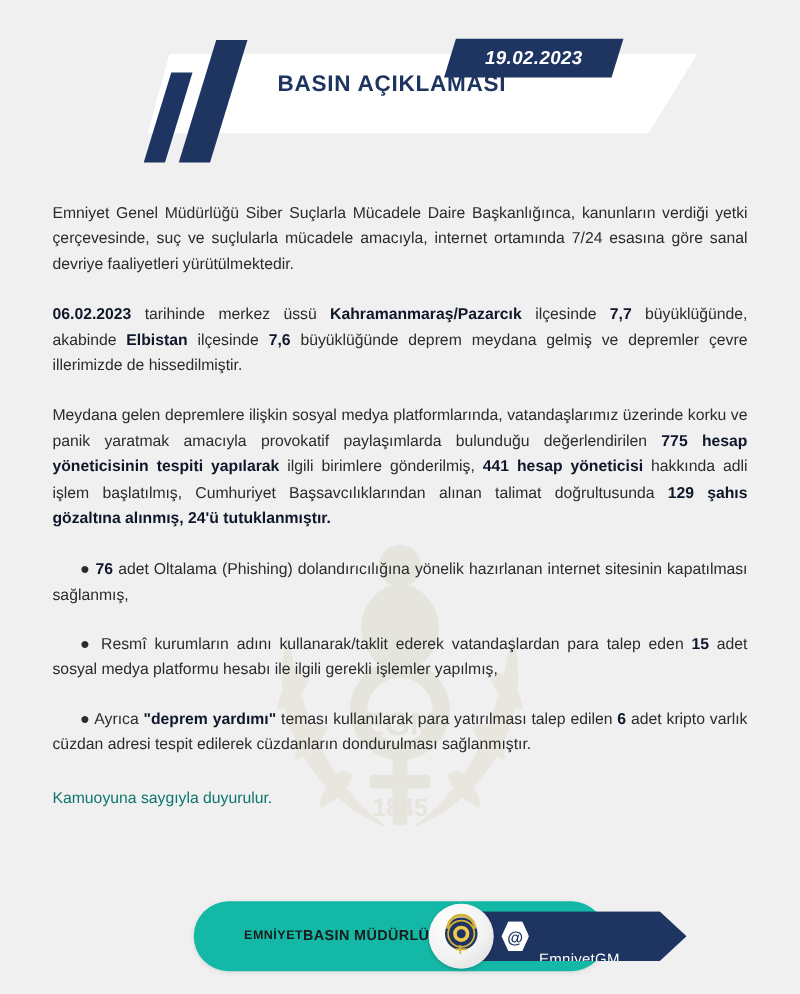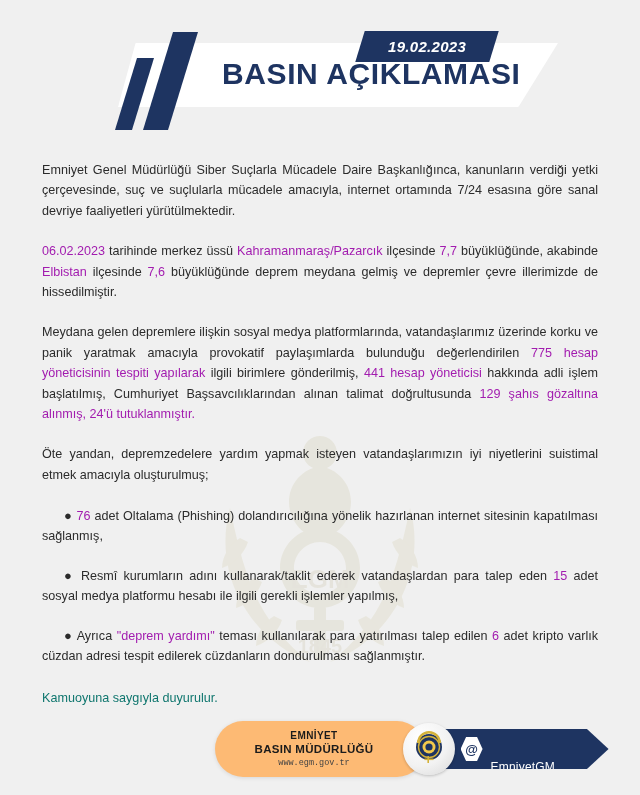--- a/index.html
+++ b/index.html
@@ -80,21 +80,21 @@
     font-size: 15px;
     font-weight: bold;
     font-style: italic;
     letter-spacing: 0.3px;
   }
   .header-title {
     position: absolute;
     left: 222px;
     top: 57px;
     color: #1e3461;
-    font-size: 30px;
+    font-size: 18px;
     font-weight: bold;
     letter-spacing: 0.6px;
   }
 
   
   .content {
     position: relative;
     z-index: 1;
     padding: 12px 42px 0 42px;
     color: #222222;
@@ -108,22 +108,22 @@
   }
   p.bullet {
     margin: 12px 0 18px 0;
     font-size: 12.6px;
     line-height: 1.62;
     text-align: justify;
     color: #2b2b2b;
     text-indent: 22px;
   }
   .b {
-    font-weight: normal;
-    color: #a21caf;
+    font-weight: bold;
+    color: #0f172a;
   }
   .bullet-dot {
     font-weight: bold;
     font-size: 13px;
   }
   .closing {
     margin: 22px 0 0 0;
     font-size: 12.6px;
     line-height: 1.62;
     color: #0f766e;
@@ -140,26 +140,26 @@
     align-items: center;
     z-index: 3;
   }
   .footer-inner {
     position: relative;
     display: flex;
     align-items: center;
     height: 56px;
   }
   .footer-white {
-    background: #fdba74;
+    background: #14b8a6;
     border-radius: 28px;
     height: 56px;
     padding: 0 52px 0 40px;
     display: flex;
-    flex-direction: column;
+    flex-direction: row;
     align-items: center;
     justify-content: center;
     box-shadow: 0 1px 4px rgba(0,0,0,0.10);
   }
   .footer-org1 {
     font-size: 10px;
     font-weight: bold;
     color: #1b1b1b;
     letter-spacing: 0.4px;
     line-height: 1.25;
@@ -262,21 +262,20 @@
 </div>
 
 <div class="content">
 
   <p class="para">Emniyet Genel Müdürlüğü Siber Suçlarla Mücadele Daire Başkanlığınca, kanunların verdiği yetki çerçevesinde, suç ve suçlularla mücadele amacıyla, internet ortamında 7/24 esasına göre sanal devriye faaliyetleri yürütülmektedir.</p>
 
   <p class="para"><span class="b">06.02.2023</span><span> tarihinde merkez üssü </span><span class="b">Kahramanmaraş/Pazarcık</span><span> ilçesinde </span><span class="b">7,7</span><span> büyüklüğünde, akabinde </span><span class="b">Elbistan</span><span> ilçesinde </span><span class="b">7,6</span><span> büyüklüğünde deprem meydana gelmiş ve depremler çevre illerimizde de hissedilmiştir.</span></p>
 
   <p class="para"><span>Meydana gelen depremlere ilişkin sosyal medya platformlarında, vatandaşlarımız üzerinde korku ve panik yaratmak amacıyla provokatif paylaşımlarda bulunduğu değerlendirilen </span><span class="b">775 hesap yöneticisinin tespiti yapılarak</span><span> ilgili birimlere gönderilmiş, </span><span class="b">441 hesap yöneticisi</span><span> hakkında adli işlem başlatılmış, Cumhuriyet Başsavcılıklarından alınan talimat doğrultusunda </span><span class="b">129 şahıs gözaltına alınmış, 24'ü tutuklanmıştır.</span></p>
 
-  <p class="para">Öte yandan, depremzedelere yardım yapmak isteyen vatandaşlarımızın iyi niyetlerini suistimal etmek amacıyla oluşturulmuş;</p>
 
   <p class="bullet"><span class="bullet-dot">●</span> <span class="b">76</span><span> adet Oltalama (Phishing) dolandırıcılığına yönelik hazırlanan internet sitesinin kapatılması sağlanmış,</span></p>
 
   <p class="bullet"><span class="bullet-dot">●</span><span> Resmî kurumların adını kullanarak/taklit ederek vatandaşlardan para talep eden </span><span class="b">15</span><span> adet sosyal medya platformu hesabı ile ilgili gerekli işlemler yapılmış,</span></p>
 
   <p class="bullet"><span class="bullet-dot">●</span><span> Ayrıca </span><span class="b">"deprem yardımı"</span><span> teması kullanılarak para yatırılması talep edilen </span><span class="b">6</span><span> adet kripto varlık cüzdan adresi tespit edilerek cüzdanların dondurulması sağlanmıştır.</span></p>
 
   <p class="closing">Kamuoyuna saygıyla duyurulur.</p>
 </div>
 

